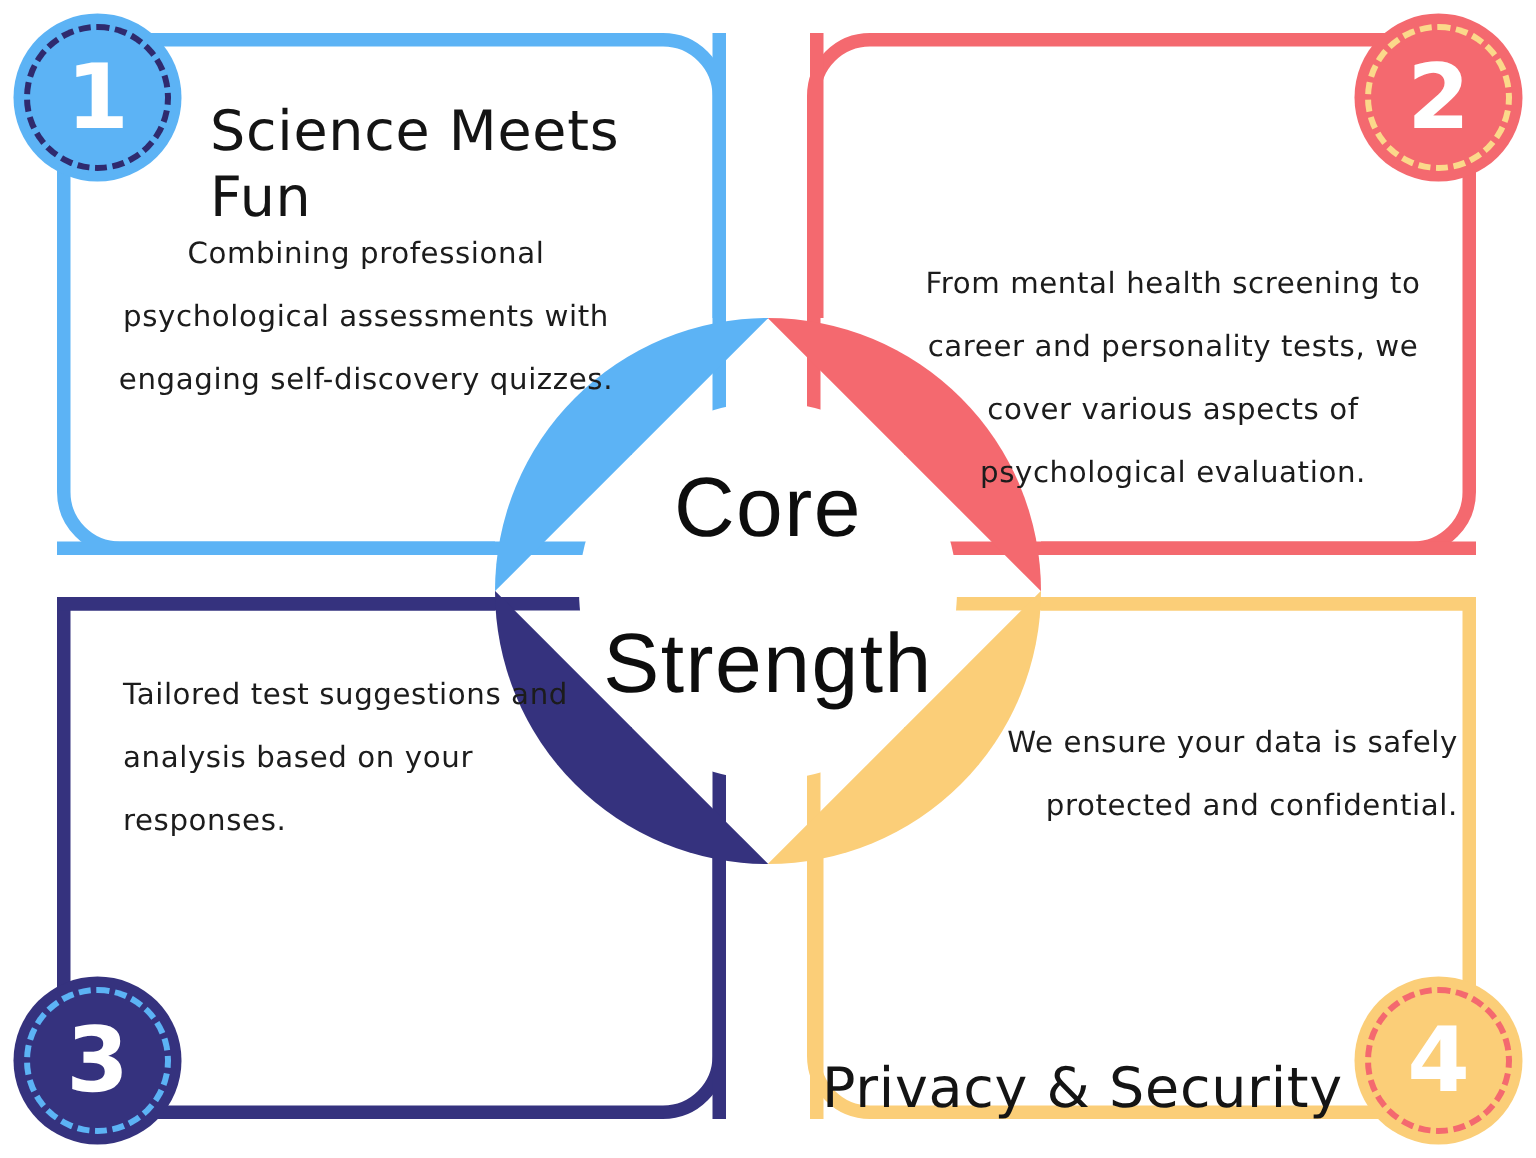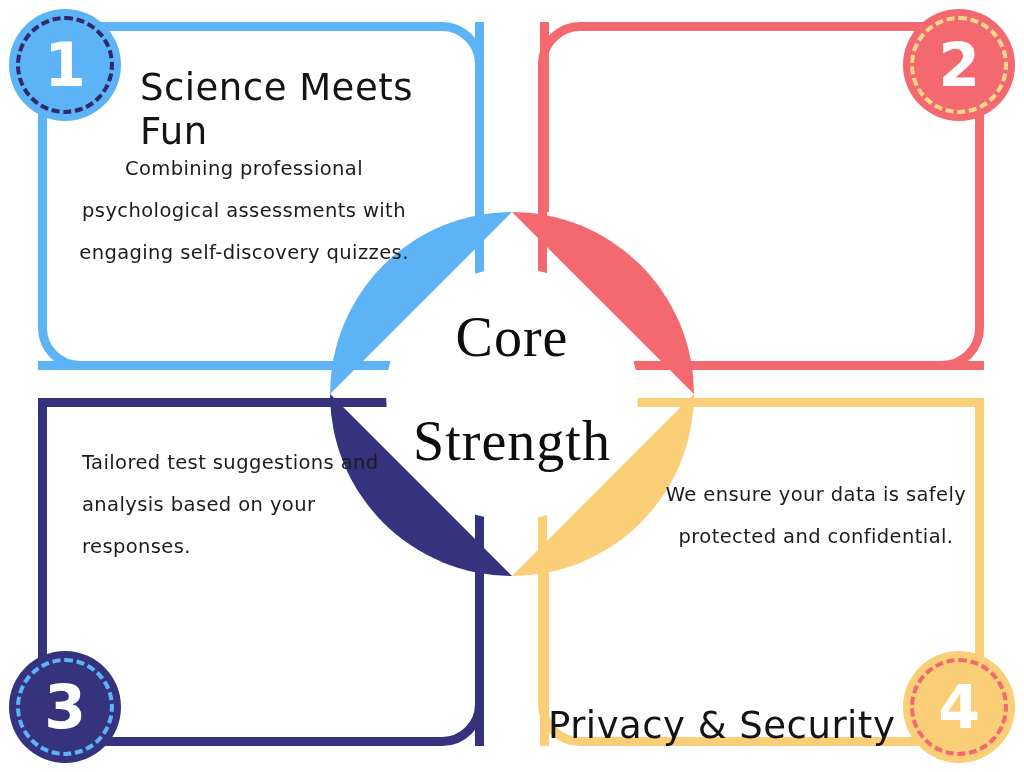--- a/index.html
+++ b/index.html
@@ -78,39 +78,39 @@
   }
   .t1 { left: 140px; top: 66px;  width: 350px; text-align: left; }
   .b1 { left: 64px;  top: 148px; width: 360px; text-align: center; }
 
   .t2 { left: 540px; top: 52px;  width: 360px; text-align: center; }
   .b2 { left: 600px; top: 168px; width: 364px; text-align: center; }
 
   .b3 { left: 82px;  top: 442px; width: 300px; text-align: left; }
   .t3 { left: 84px;  top: 608px; width: 374px; text-align: center; }
 
-  .b4 { left: 660px; top: 474px; width: 312px; text-align: center; }
+  .b4 { left: 660px; top: 474px; width: 312px; text-align: right; }
   .t4 { left: 548px; top: 704px; width: 380px; text-align: left; }
 
   
   .hub {
     position: absolute;
     left: 386px; top: 268px;
     width: 252px; height: 252px;
     border-radius: 50%;
     background: #ffffff;
     z-index: 5;
   }
   .hub-text {
     position: absolute;
     left: 366px; top: 286px;
     width: 292px;
     z-index: 6;
     text-align: center;
-    font-family: Liberation Serif, serif;
+    font-family: Liberation Sans, sans-serif;
     font-size: 56px;
     color: #0d0d0d;
     line-height: 1.85;
     letter-spacing: 1px;
   }
   .hub-line { display: block; white-space: nowrap; }
 
   
   .badge {
     position: absolute;
@@ -153,20 +153,21 @@
   <div class="arc arc-tl" style="--c:#5CB3F5"></div>
   <div class="stub stub-v" style="left:475px; top:22px; height:190px; background:#5CB3F5"></div>
   <div class="stub stub-h" style="left:38px; top:361px; width:292px; background:#5CB3F5"></div>
   <div class="card-title t1">Science Meets Fun</div>
   <div class="card-body b1">Combining professional psychological assessments with engaging self-discovery quizzes.</div>
 
   <div class="card card-2" style="--c:#F4696F"></div>
   <div class="arc arc-tr" style="--c:#F4696F"></div>
   <div class="stub stub-v" style="left:540px; top:22px; height:190px; background:#F4696F"></div>
   <div class="stub stub-h" style="left:694px; top:361px; width:290px; background:#F4696F"></div>
+  <div class="card-body b2">From mental health screening to career and personality tests, we cover various aspects of psychological evaluation.</div>
 
   <div class="card card-3" style="--c:#35327E"></div>
   <div class="arc arc-bl" style="--c:#35327E"></div>
   <div class="stub stub-v" style="left:475px; top:566px; height:180px; background:#35327E"></div>
   <div class="stub stub-h" style="left:38px; top:398px; width:292px; background:#35327E"></div>
   <div class="card-body b3">Tailored test suggestions and analysis based on your responses.</div>
 
   <div class="card card-4" style="--c:#FBCE78"></div>
   <div class="arc arc-br" style="--c:#FBCE78"></div>
   <div class="stub stub-v" style="left:540px; top:566px; height:180px; background:#FBCE78"></div>

